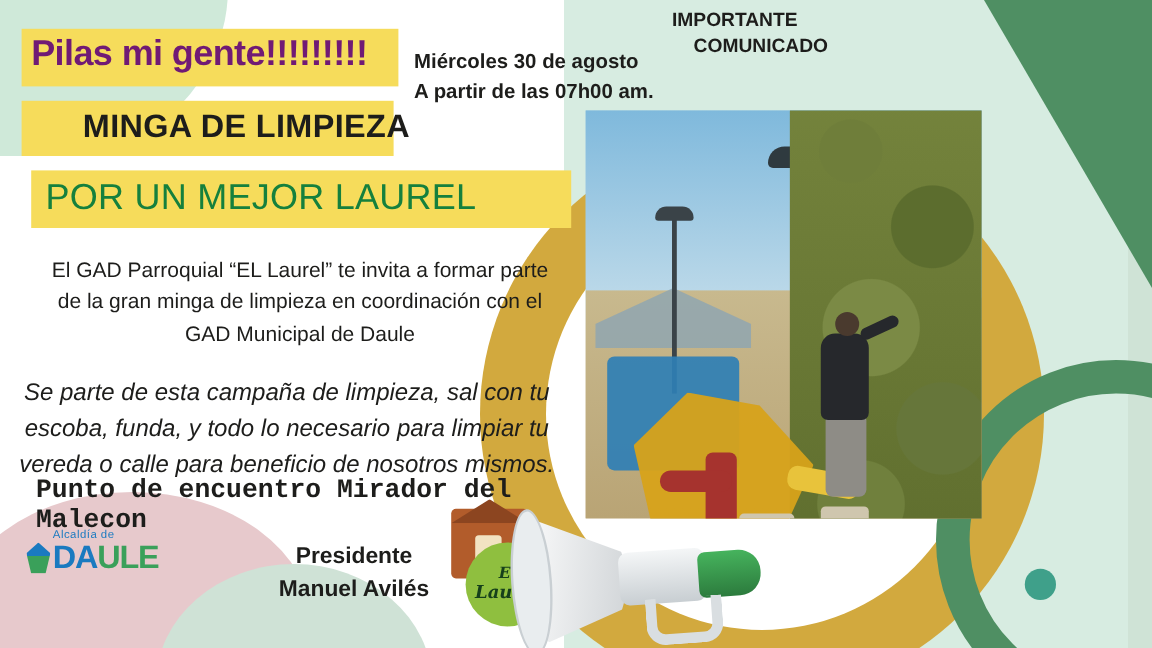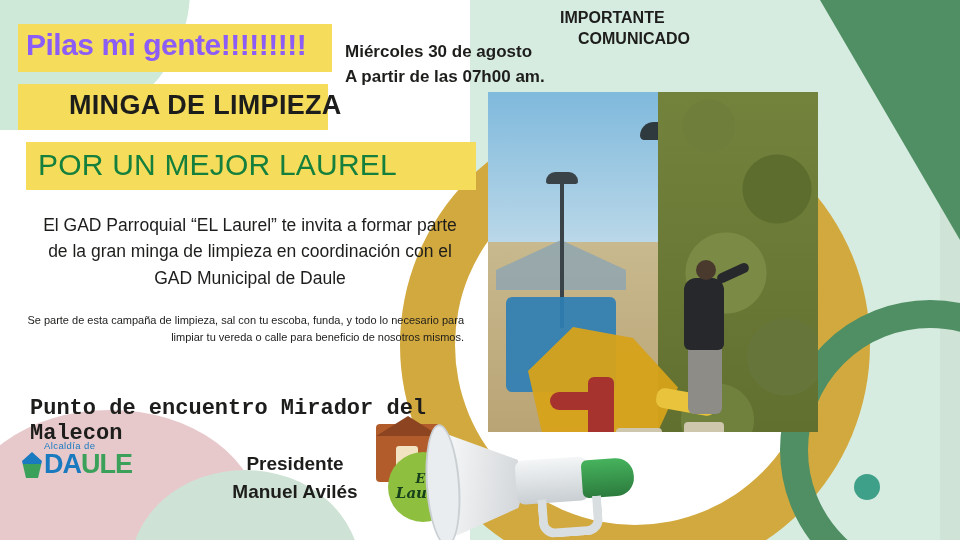--- a/index.html
+++ b/index.html
@@ -188,21 +188,21 @@
   .hl-yellow {
     position: absolute;
     background: #f6dc5b;
   }
   #hl1 { left: 18px; top: 24px; width: 314px; height: 48px; }
   #hl2 { left: 18px; top: 84px; width: 310px; height: 46px; }
   #hl3 { left: 26px; top: 142px; width: 450px; height: 48px; }
 
   .t-pilas {
     position: absolute; left: 26px; top: 28px;
-    font-size: 30px; font-weight: bold; color: #8b5cf6; letter-spacing: -0.5px;
+    font-size: 30px; font-weight: bold; color: #701a75; letter-spacing: -0.5px;
     white-space: nowrap;
   }
   .t-minga {
     position: absolute; left: 40px; top: 90px;
     font-size: 27px; font-weight: bold; color: #1d1d1b; letter-spacing: 0.3px;
     white-space: nowrap;
     margin-left: 29px;
   }
   .t-mejor {
     position: absolute; left: 38px; top: 148px;
@@ -220,21 +220,21 @@
     font-size: 16px; font-weight: bold; color: #1d1d1b; line-height: 1.3;
   }
   .t-comunicado .l2 { display:block; padding-left: 18px; }
 
   .t-body1 {
     position: absolute; left: 40px; top: 212px; width: 420px;
     text-align: center; font-size: 17.5px; color: #1d1d1b; line-height: 1.5;
   }
   .t-body2 {
     position: absolute; left: 14px; top: 312px; width: 450px;
-    text-align: right; font-size: 11px; color: #1d1d1b; line-height: 1.5;
+    text-align: center; font-size: 20px; color: #1d1d1b; line-height: 1.5; font-style: italic;
   }
   .t-punto {
     position: absolute; left: 30px; top: 396px; width: 420px;
     font-size: 22px; font-weight: bold; color: #1d1d1b; font-family: Liberation Mono, monospace;
   }
   .t-name {
     position: absolute; left: 180px; top: 450px; width: 230px;
     text-align: center; font-size: 19px; font-weight: bold; color: #1d1d1b;
     line-height: 1.45;
   }

